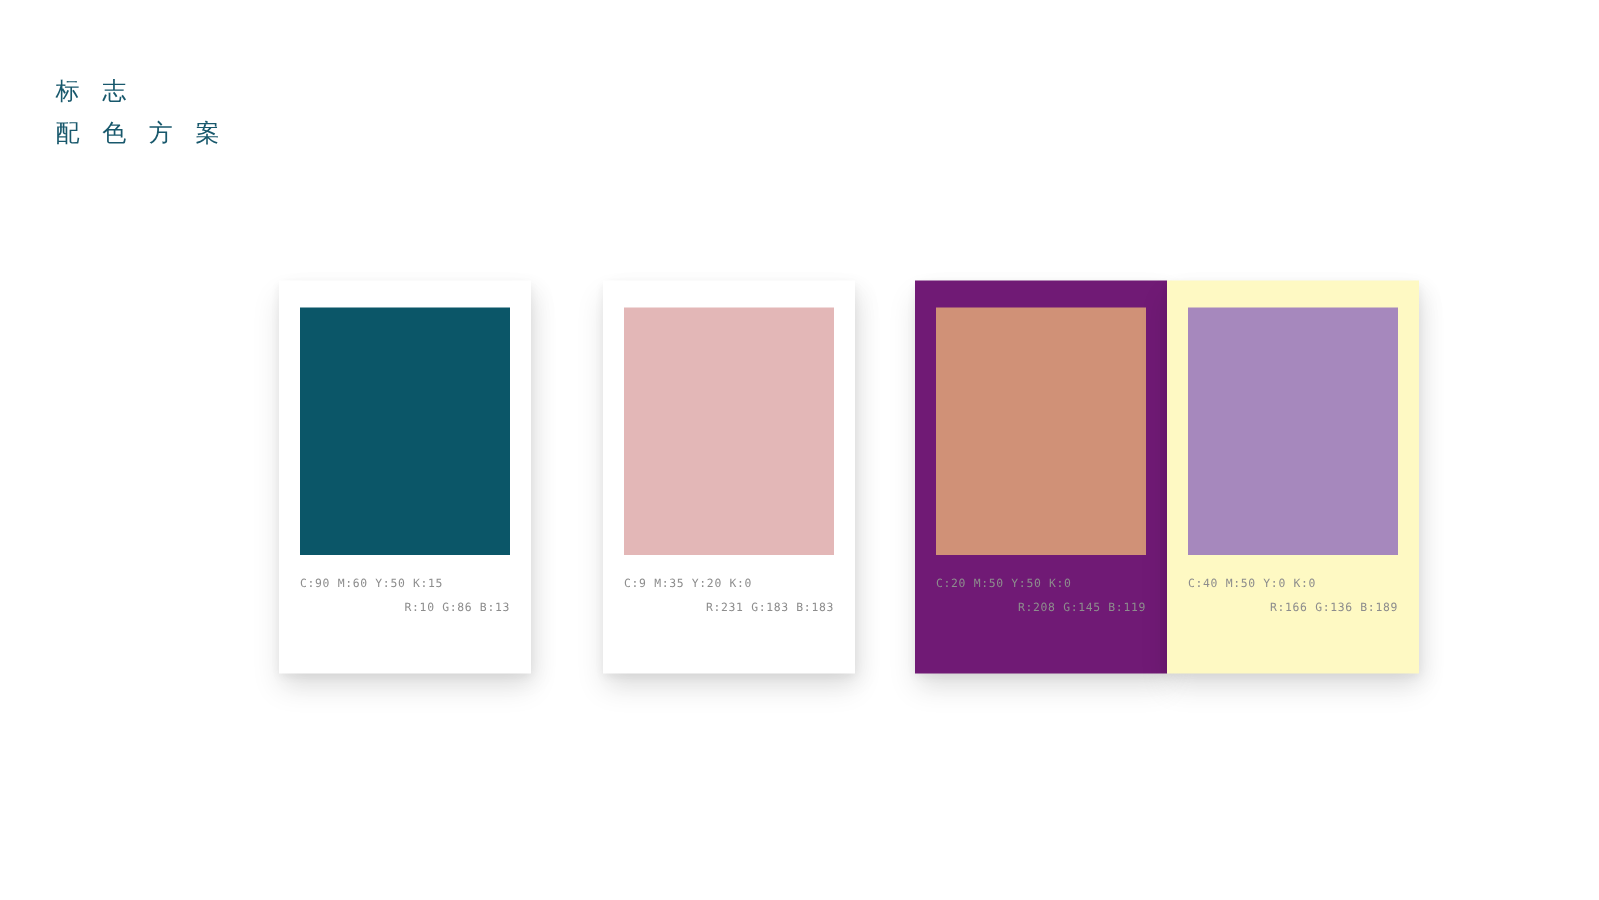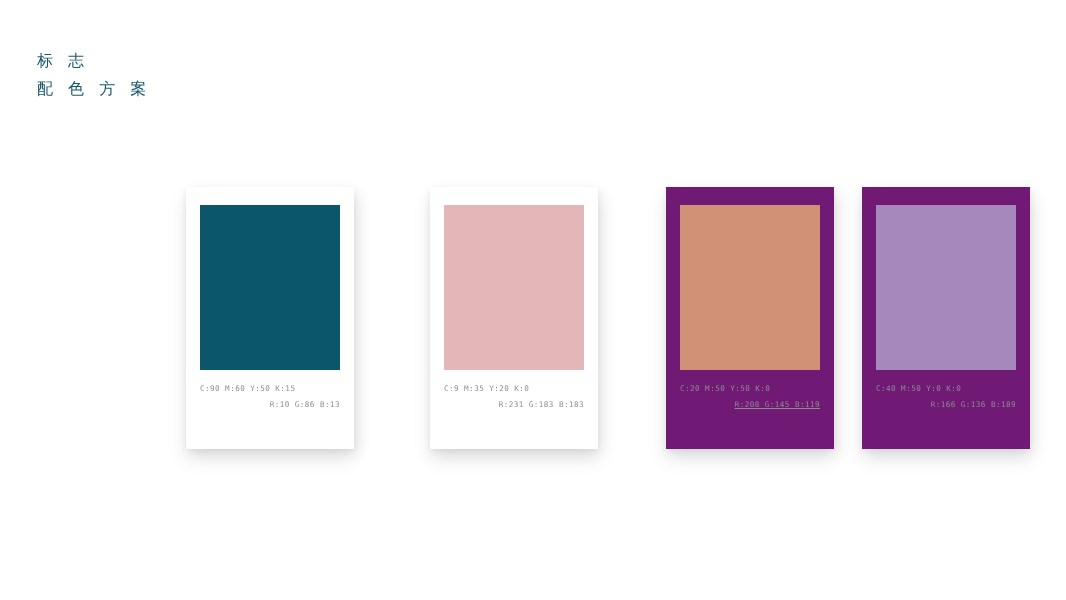--- a/index.html
+++ b/index.html
@@ -42,21 +42,21 @@
   .title-line + .title-line {
     margin-top: 12px;
   }
 
   
   .card-row {
     position: absolute;
     left: 186px;
     top: 187px;
     display: flex;
-    gap: 28px;
+    gap: 0;
   }
 
   .swatch-card {
     width: 168px;
     height: 262px;
     background: #ffffff;
     box-shadow:
       0 10px 18px rgba(0, 0, 0, 0.10),
       0 2px 6px rgba(0, 0, 0, 0.06),
       5px 5px 14px rgba(0, 0, 0, 0.05);
@@ -112,25 +112,25 @@
       <div class="swatch-meta">
         <div class="meta-line" style="color: rgb(141, 141, 141);">C:9 M:35 Y:20 K:0</div>
         <div class="meta-line" style="color: rgb(141, 141, 141);">R:231 G:183 B:183</div>
       </div>
     </div>
 
     <div class="swatch-card" style="background: #701a75; margin-left: 40px;">
       <div class="swatch-chip" style="background:#d09177"></div>
       <div class="swatch-meta">
         <div class="meta-line" style="color: rgb(141, 141, 141);">C:20 M:50 Y:50 K:0</div>
-        <div class="meta-line" style="color: rgb(141, 141, 141); text-decoration: underline;">R:208 G:145 B:119</div>
+        <div class="meta-line" style="color: rgb(141, 141, 141);">R:208 G:145 B:119</div>
       </div>
     </div>
 
-    <div class="swatch-card" style="background: #701a75;">
+    <div class="swatch-card" style="background: #fef9c3;">
       <div class="swatch-chip" style="background:#a688bd"></div>
       <div class="swatch-meta">
         <div class="meta-line" style="color: rgb(141, 141, 141);">C:40 M:50 Y:0 K:0</div>
         <div class="meta-line" style="color: rgb(141, 141, 141);">R:166 G:136 B:189</div>
       </div>
     </div>
 
   </div>
 </div>
 

